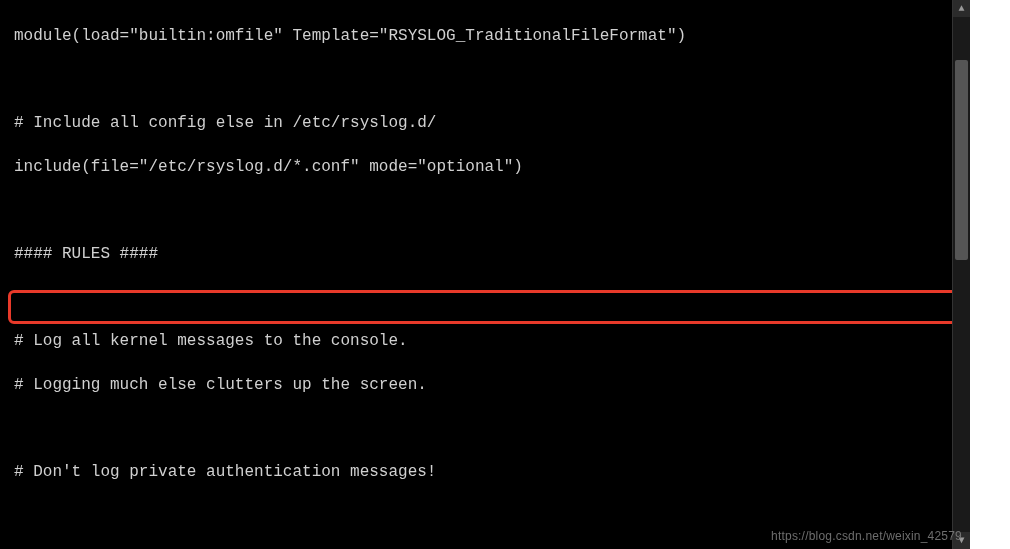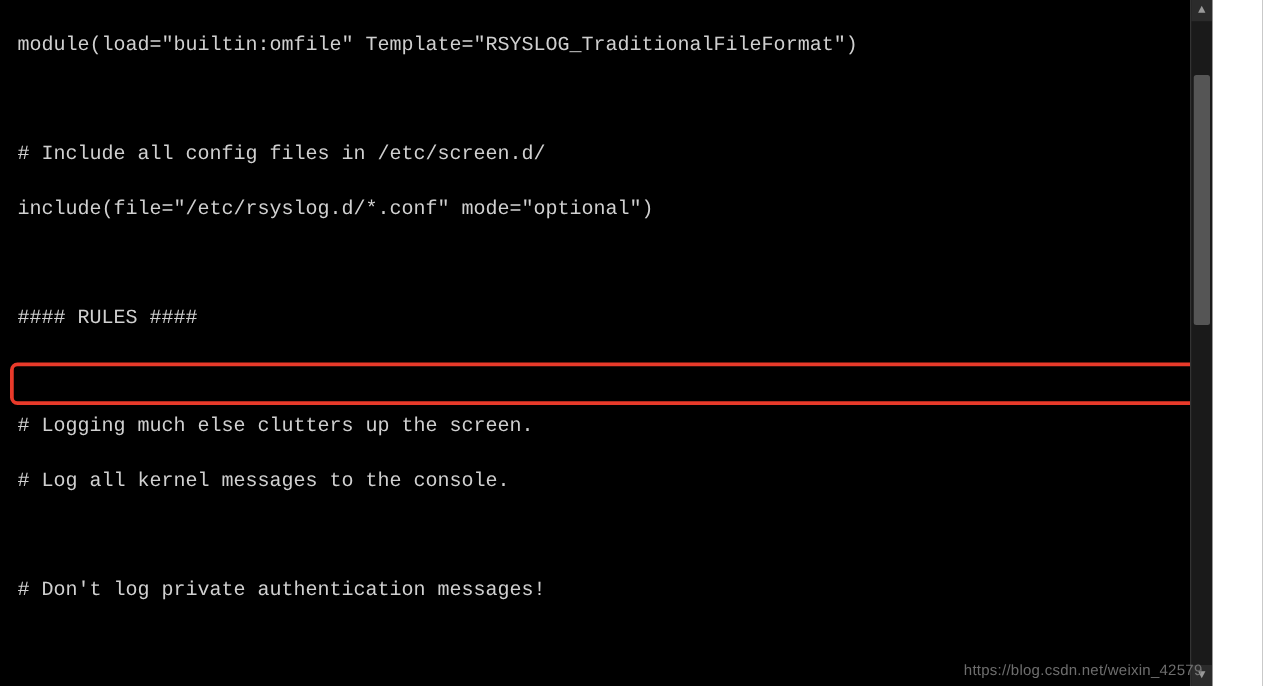--- a/index.html
+++ b/index.html
@@ -74,27 +74,27 @@
     opacity:0.9;
   }
 </style>
 </head>
 <body>
 
 <div class="terminal-wrap">
   <div class="terminal">
 <span class="line">module(load="builtin:omfile" Template="RSYSLOG_TraditionalFileFormat")</span>
 <span class="line"></span>
-<span class="line"># Include all config files in /etc/screen.d/</span>
+<span class="line"># Include all config else in /etc/rsyslog.d/</span>
 <span class="line">include(file="/etc/rsyslog.d/*.conf" mode="optional")</span>
 <span class="line"></span>
 <span class="line">#### RULES ####</span>
 <span class="line"></span>
+<span class="line"># Log all kernel messages to the console.</span>
 <span class="line"># Logging much else clutters up the screen.</span>
-<span class="line"># Log all kernel messages to the console.</span>
 <span class="line"></span>
 <span class="line"># Don't log private authentication messages!</span>
 
 
 
 
 
 
 
 

